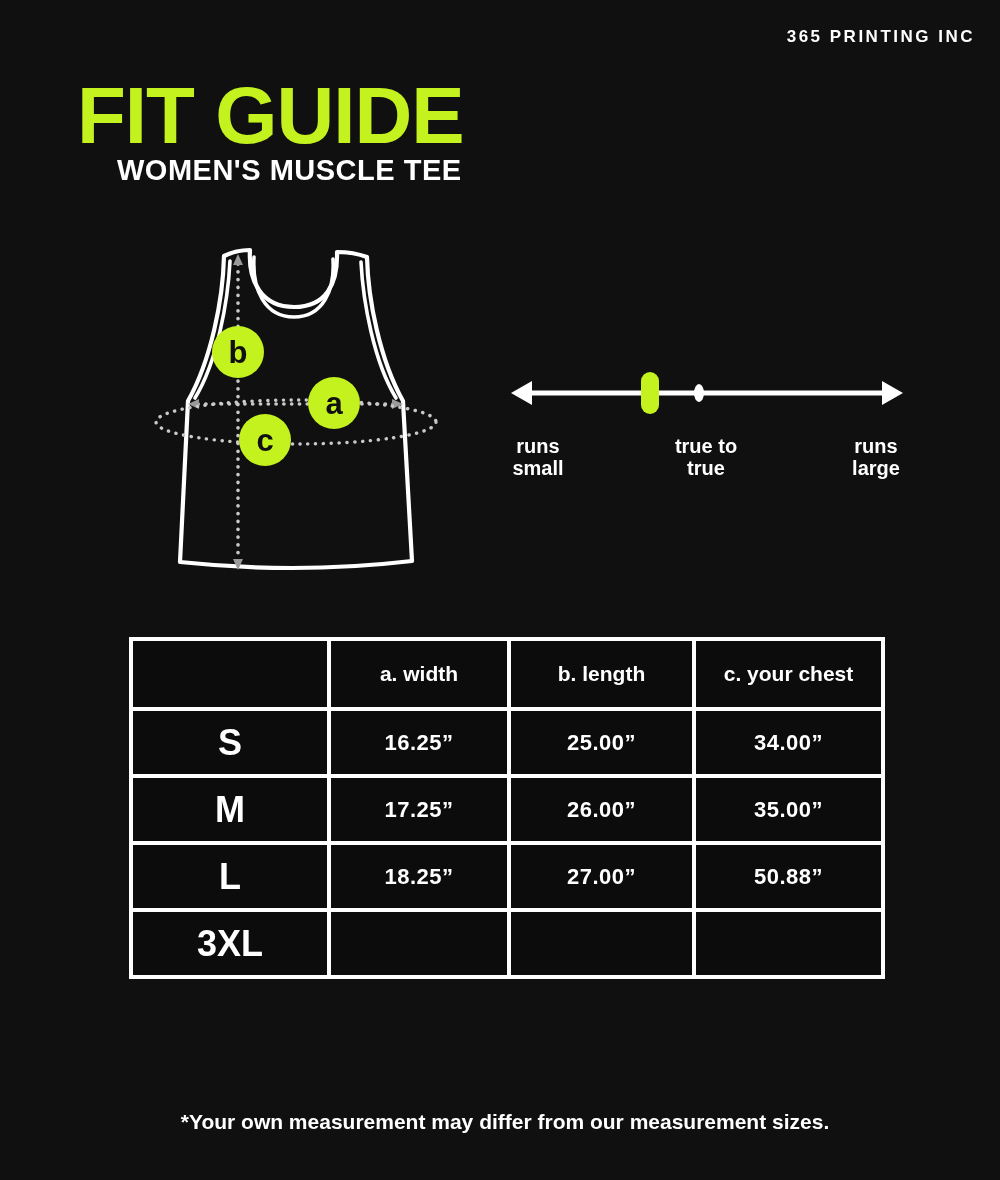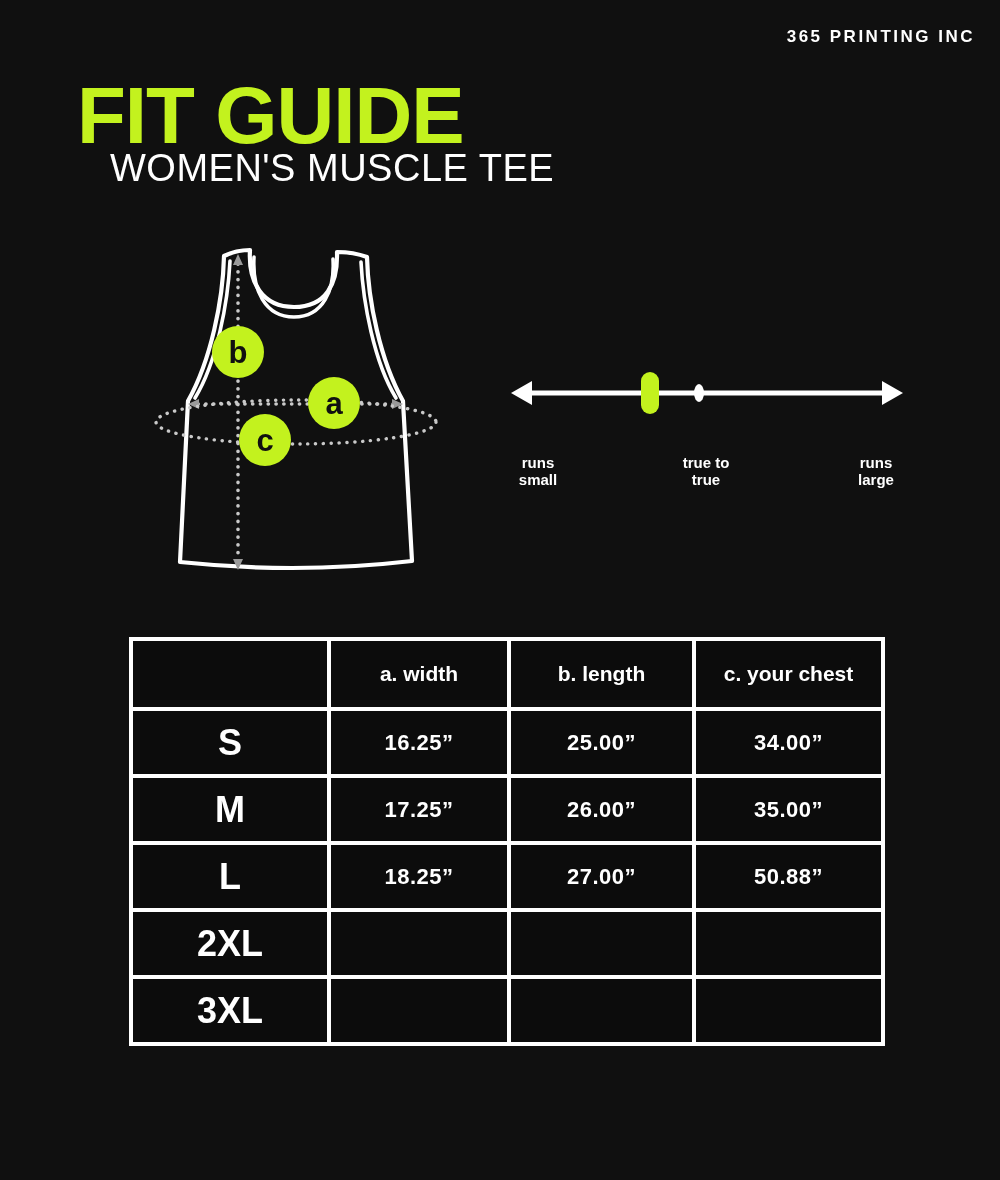--- a/index.html
+++ b/index.html
@@ -11,30 +11,29 @@
   .brand {
     position:absolute; top:27px; right:25px;
     font-size:17px; font-weight:bold; letter-spacing:2.5px; color:#fff;
   }
   .title {
     position:absolute; left:61px; top:60px; margin:16px;
     font-size:80px; font-weight:bold; letter-spacing:-1px; line-height:1;
     color:#c3f21e;
   }
   .subtitle {
-    position:absolute; left:105px; top:142px; margin:5px;
-    font-size:38px; font-weight:normal; letter-spacing:0.5px; color:#fff;
+    position:absolute; left:105px; top:142px; margin:12px;
+    font-size:29px; font-weight:bold; letter-spacing:0.5px; color:#fff;
   }
   .tee-wrap { position:absolute; left:150px; top:240px; width:300px; height:340px; }
   .scale-wrap { position:absolute; left:505px; top:367px; width:400px; height:110px; }
   .scale-label {
     position:absolute; top:68px; transform:translateX(-50%);
-    text-align:center; font-size:15px; font-weight:bold; line-height:1.1; color:#fff;
+    text-align:center; font-size:20px; font-weight:bold; line-height:1.1; color:#fff;
     white-space:nowrap;
-    margin-top:20px;
   }
   .scale-label.pos-small { left:33px; }
   .scale-label.pos-true  { left:201px; }
   .scale-label.pos-large { left:371px; }
 
   table.size-table {
     position:absolute; left:129px; top:637px;
     width:752px; border-collapse:collapse; table-layout:fixed;
     border:1px solid #a16207; background:#0c0c0c;
   }
@@ -153,28 +152,23 @@
         <td>26.00”</td>
         <td>35.00”</td>
       </tr>
       <tr>
         <td class="size-cell">L</td>
         <td>18.25”</td>
         <td>27.00”</td>
         <td>50.88”</td>
       </tr>
       <tr>
-        <td class="size-cell">2XL</td>
-        <td></td>
-        <td></td>
-        <td></td>
-      </tr>
-      <tr>
         <td class="size-cell">3XL</td>
         <td></td>
         <td></td>
         <td></td>
       </tr>
     </tbody>
   </table>
 
+  <div class="footnote">*Your own measurement may differ from our measurement sizes.</div>
 
 </div>
 
 </body></html>

